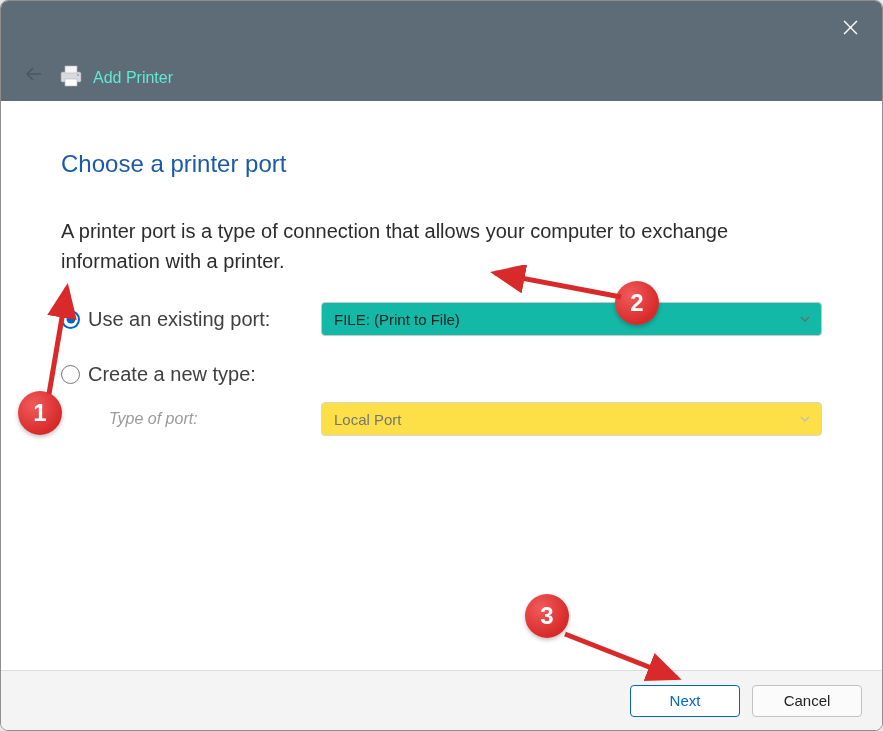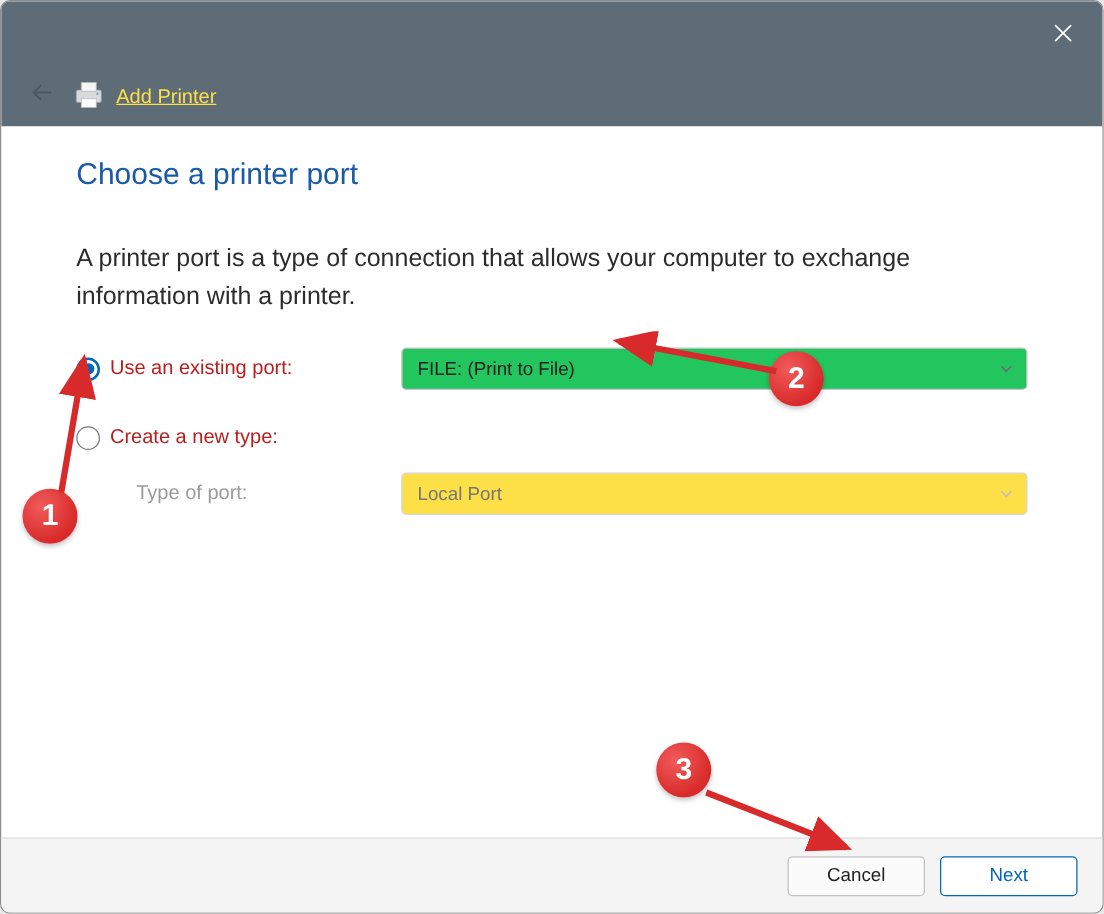--- a/index.html
+++ b/index.html
@@ -36,27 +36,26 @@
     display: flex; align-items: center; justify-content: center;
   }
   .back-arrow svg { width: 20px; height: 20px; }
   .printer-icon {
     width: 24px; height: 22px;
     margin-right: 10px;
     position: relative;
   }
   .printer-icon svg { width: 24px; height: 22px; }
   .title-text {
-    color: #fde047;
+    color: #5eead4;
     font-size: 16px;
     font-weight: 400;
-    text-decoration: underline;
   }
   .content {
-    padding: 25px 60px 0 60px;
+    padding: 49px 60px 0 60px;
     color: #2c2c2c;
   }
   .heading {
     color: #1a5aa8;
     font-size: 24px;
     font-weight: 400;
     margin-bottom: 38px;
   }
   .description {
     font-size: 20px;
@@ -92,43 +91,44 @@
   .radio.selected::after {
     content: "";
     position: absolute;
     left: 50%; top: 50%;
     width: 9px; height: 9px;
     background: #0067c0;
     border-radius: 50%;
     transform: translate(-50%, -50%);
   }
   .radio-text {
-    font-size: 16px;
-    color: #b91c1c;
+    font-size: 20px;
+    color: #404040;
   }
   .sub-row {
     display: flex;
     align-items: center;
     margin-top: 12px;
     min-height: 32px;
   }
   .sub-label {
     width: 260px;
     flex-shrink: 0;
     text-align: left;
     padding-left: 48px;
     font-size: 16px;
     color: #9b9b9b;
+    font-style: italic;
   }
   .select {
     flex: 1;
     height: 34px;
     border: 1px solid #c8c8c8;
     border-radius: 4px;
-    background: #22c55e;
+    background: #14b8a6;
     font-size: 15px;
     padding: 0 34px 0 12px;
     color: #222;
     display: flex;
     align-items: center;
     position: relative;
     cursor: pointer;
   }
   .select.disabled {
     background: #fde047;
@@ -263,25 +263,25 @@
         <span class="chev">
           <svg viewBox="0 0 12 12" stroke="currentColor" stroke-width="1.3" fill="none">
               <polyline points="2,4 6,8 10,4"></polyline>
             </svg>
         </span>
       </div>
     </div>
   </div>
 
   <div class="footer">
+    <div class="btn primary">
+      <span>Next</span>
+    </div>
     <div class="btn">
       <span>Cancel</span>
-    </div>
-    <div class="btn primary">
-      <span>Next</span>
     </div>
   </div>
 
   <div class="annotation-layer">
 
     <div class="num-badge" style="left:17px; top:390px;">1</div>
 
     <svg class="arrow-svg" style="left:30px; top:275px;" width="60" height="130">
       <defs>
           <marker id="ah1" markerWidth="8" markerHeight="8" refX="6" refY="3" orient="auto">

